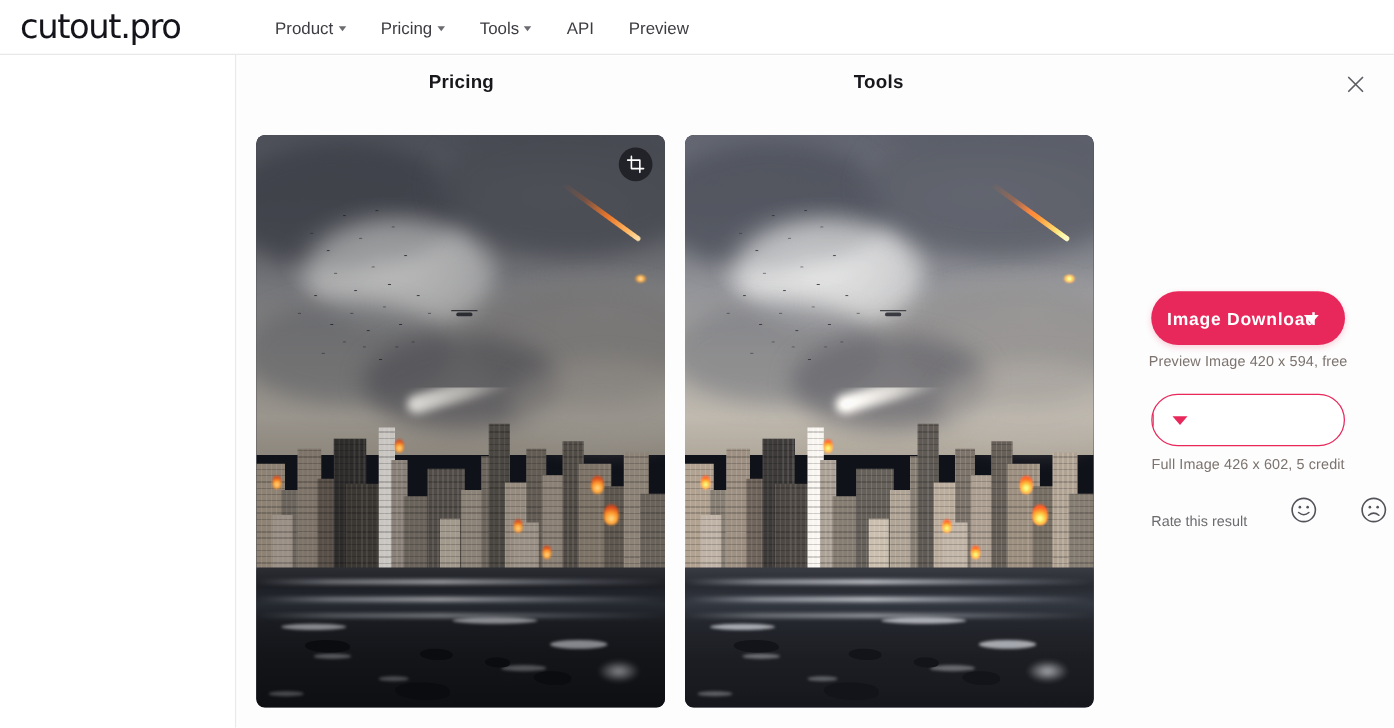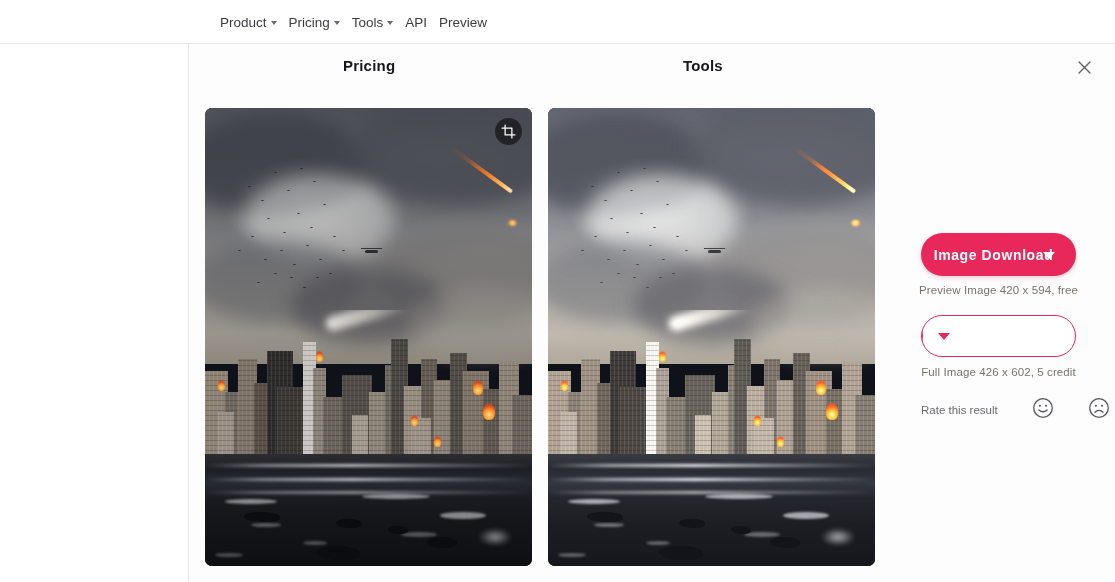--- a/index.html
+++ b/index.html
@@ -20,21 +20,21 @@
     display: flex; align-items: center;
   }
   .brand {
     position: absolute; left: 16px; top: 6px;
     font-size: 27px; letter-spacing: -1.1px;
     color: #14141a; font-weight: 400;
     font-family: "DejaVu Sans", sans-serif;
   }
   .navlinks {
     position: absolute; left: 220px; top: 0;
-    height: 44px; display: flex; align-items: center; gap: 12px;
+    height: 44px; display: flex; align-items: center; gap: 28px;
   }
   .navlink {
     font-size: 13.5px; color: #3c3c42; cursor: pointer;
     display: inline-flex; align-items: center; gap: 4px;
     white-space: nowrap;
   }
   .caret-sm {
     display: inline-block;
     width: 0; height: 0; margin-top: 2px;
     border-left: 3.5px solid transparent;
@@ -248,30 +248,31 @@
   }
   .caret-pink {
     width: 0; height: 0;
     border-left: 6px solid transparent;
     border-right: 6px solid transparent;
     border-top: 7px solid #e8275a;
   }
 
   .rate-row {
     position: absolute; left: 921px; top: 397px;
-    display: flex; align-items: center; gap: 12px;
+    display: flex; align-items: flex-end; gap: 12px;
   }
   .rate-lbl { font-size: 11.5px; color: #6c6a6e; }
   .face { margin-left: 22px; cursor: pointer; }
   .face:first-of-type { margin-left: 28px; }
 </style>
 </head>
 <body>
 
 <div class="topnav">
+  <div class="brand">cutout.pro</div>
   <div class="navlinks">
 
     <div class="navlink">
       <span>Product</span>
       <i class="caret-sm"></i>
     </div>
 
     <div class="navlink">
       <span>Pricing</span>
       <i class="caret-sm"></i>

